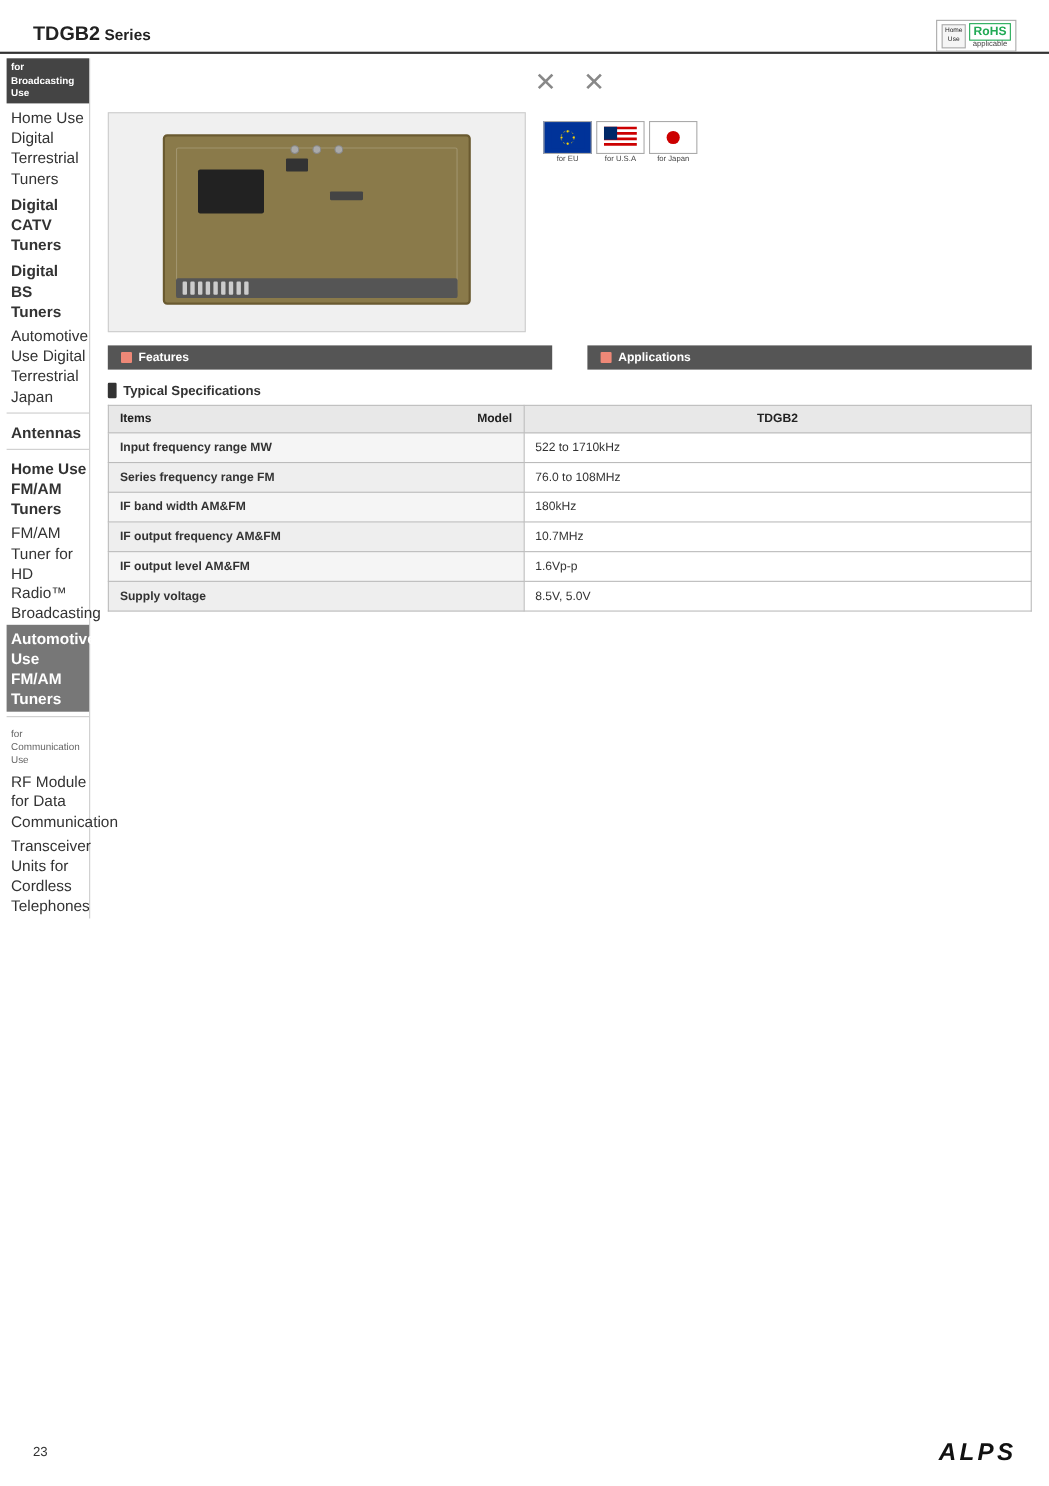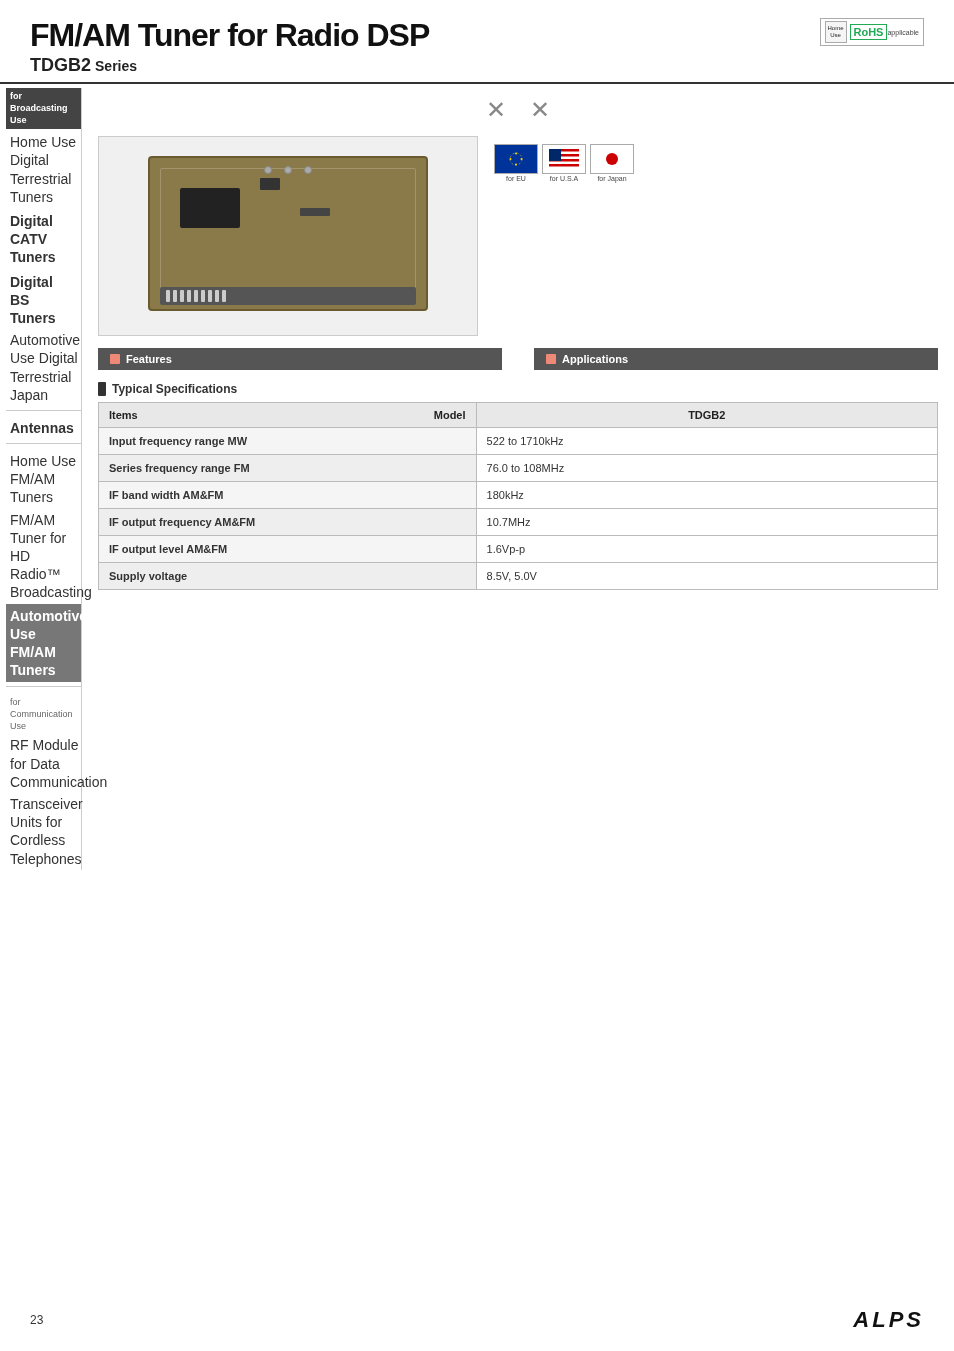--- a/index.html
+++ b/index.html
@@ -337,32 +337,31 @@
       font-weight: 700;
       padding: 3px 4px;
       font-size: 9px;
       margin-bottom: 2px;
     }
   </style>
 </head>
 <body>
 
 <div class="page-header">
-  <h1>FM/AM Tuner for Radio DSP</h1>
   <div class="series-line">
     <span class="series-model">TDGB2</span>
     <span class="series-label">Series</span>
   </div>
 </div>
 
 <div class="rohs-badge">
   <div class="home-use-icon">
     <span style="font-size:6px; text-align:center; line-height:1.2">Home<br>Use</span>
   </div>
-  <div style="display:flex;flex-direction:row;align-items:center">
+  <div style="display:flex;flex-direction:column;align-items:center">
     <span class="rohs-text">RoHS</span>
     <span style="font-size:7px;color:#444">applicable</span>
   </div>
 </div>
 
 <div class="page-body">
 
   <div class="sidebar">
 
     <div class="sidebar-active-group">
@@ -372,21 +371,21 @@
     <div class="sidebar-item" style="font-weight:700; padding-top:4px">Digital<br>CATV<br>Tuners</div>
     <div class="sidebar-item" style="font-weight:700; padding-top:4px">Digital<br>BS<br>Tuners</div>
     <div class="sidebar-item">Automotive Use Digital Terrestrial Japan</div>
 
     <div class="sidebar-divider"></div>
 
     <div class="sidebar-item" style="font-weight:700; padding-top:4px">Antennas</div>
 
     <div class="sidebar-divider"></div>
 
-    <div class="sidebar-item" style="font-weight:400; padding-top:4px">Home Use<br>FM/AM<br>Tuners</div>
+    <div class="sidebar-item" style="font-weight:700; padding-top:4px">Home Use<br>FM/AM<br>Tuners</div>
     <div class="sidebar-item">FM/AM Tuner for HD Radio™ Broadcasting</div>
     <div class="sidebar-item active" style="background:#777;color:#fff;font-weight:700;padding:3px 4px;">Automotive Use FM/AM Tuners</div>
 
     <div class="sidebar-divider"></div>
 
     <div class="sidebar-item" style="color:#666; font-size:9px;padding-top:6px">for<br>Communication<br>Use</div>
     <div class="sidebar-item">RF Module for Data Communication</div>
     <div class="sidebar-item">Transceiver Units for Cordless Telephones</div>
   </div>
 

